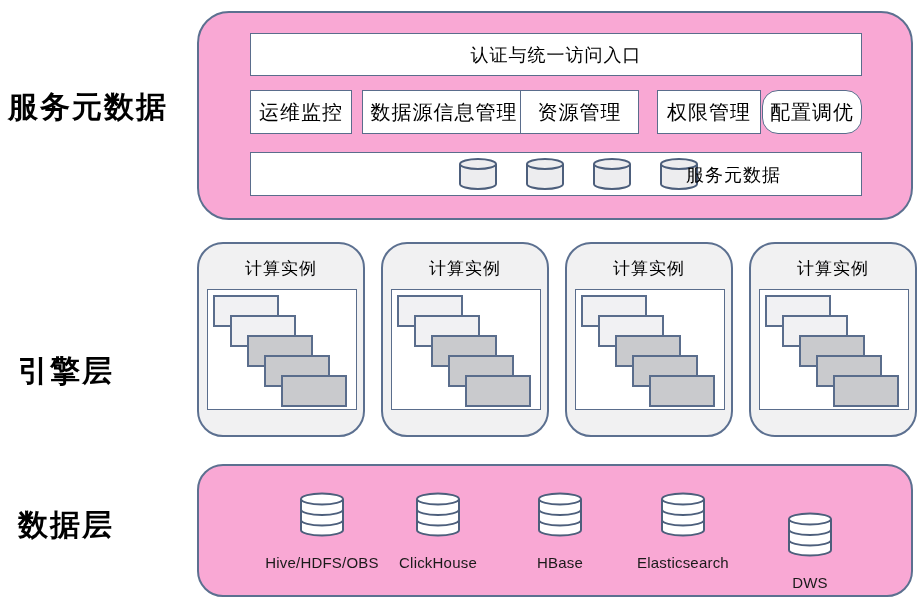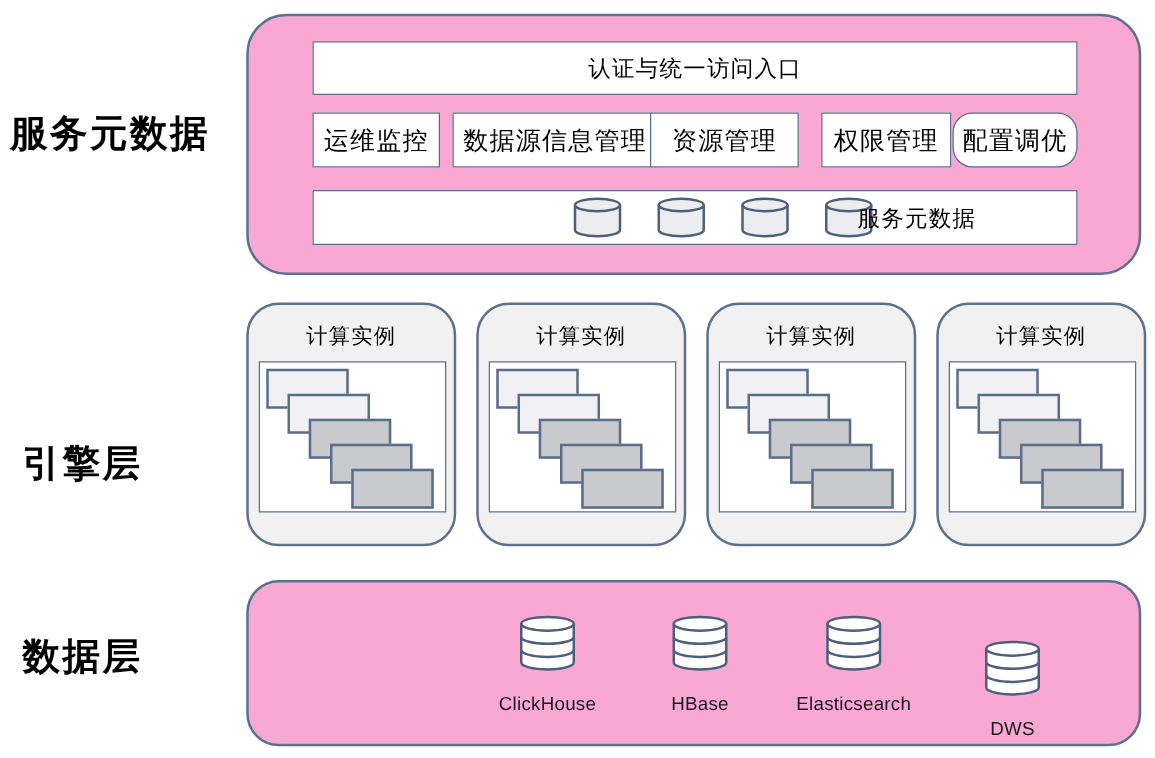--- a/index.html
+++ b/index.html
@@ -149,20 +149,31 @@
       <div class="stack-rect stack-light" style="left:5px;top:5px;"></div>
       <div class="stack-rect stack-light" style="left:22px;top:25px;"></div>
       <div class="stack-rect stack-gray" style="left:39px;top:45px;"></div>
       <div class="stack-rect stack-gray" style="left:56px;top:65px;"></div>
       <div class="stack-rect stack-gray" style="left:73px;top:85px;"></div>
     </div>
   </div>
 
   <div class="panel data"></div>
 
+  <div class="ds-col" style="left:252px;">
+    <svg width="46" height="45" viewBox="0 0 46 45">
+      <g stroke="#4d5f7c" stroke-width="2" fill="#ffffff">
+        <path d="M2 7 L2 38 A21 5.5 0 0 0 44 38 L44 7"></path>
+        <path d="M2 17.5 A21 5.5 0 0 0 44 17.5" fill="none"></path>
+        <path d="M2 28 A21 5.5 0 0 0 44 28" fill="none"></path>
+        <ellipse cx="23" cy="7" rx="21" ry="5.5"></ellipse>
+      </g>
+    </svg>
+    <div class="ds-label">Hive/HDFS/OBS</div>
+  </div>
 
   <div class="ds-col" style="left:368px;">
     <svg width="46" height="45" viewBox="0 0 46 45">
       <g stroke="#4d5f7c" stroke-width="2" fill="#ffffff">
         <path d="M2 7 L2 38 A21 5.5 0 0 0 44 38 L44 7"></path>
         <path d="M2 17.5 A21 5.5 0 0 0 44 17.5" fill="none"></path>
         <path d="M2 28 A21 5.5 0 0 0 44 28" fill="none"></path>
         <ellipse cx="23" cy="7" rx="21" ry="5.5"></ellipse>
       </g>
     </svg>

